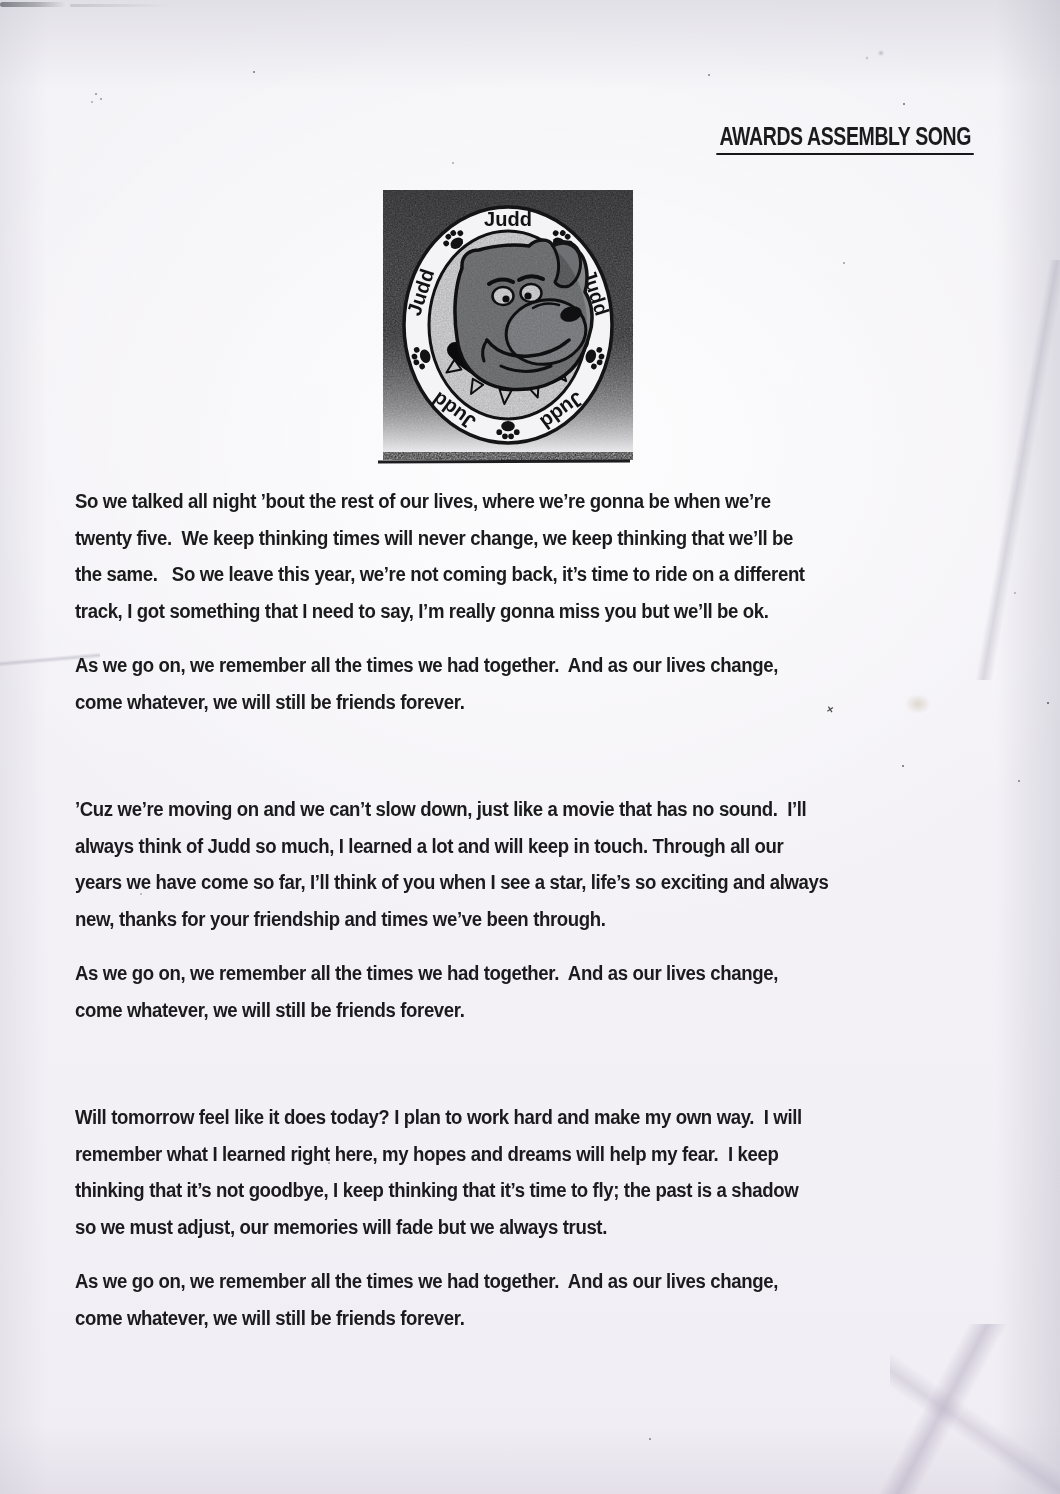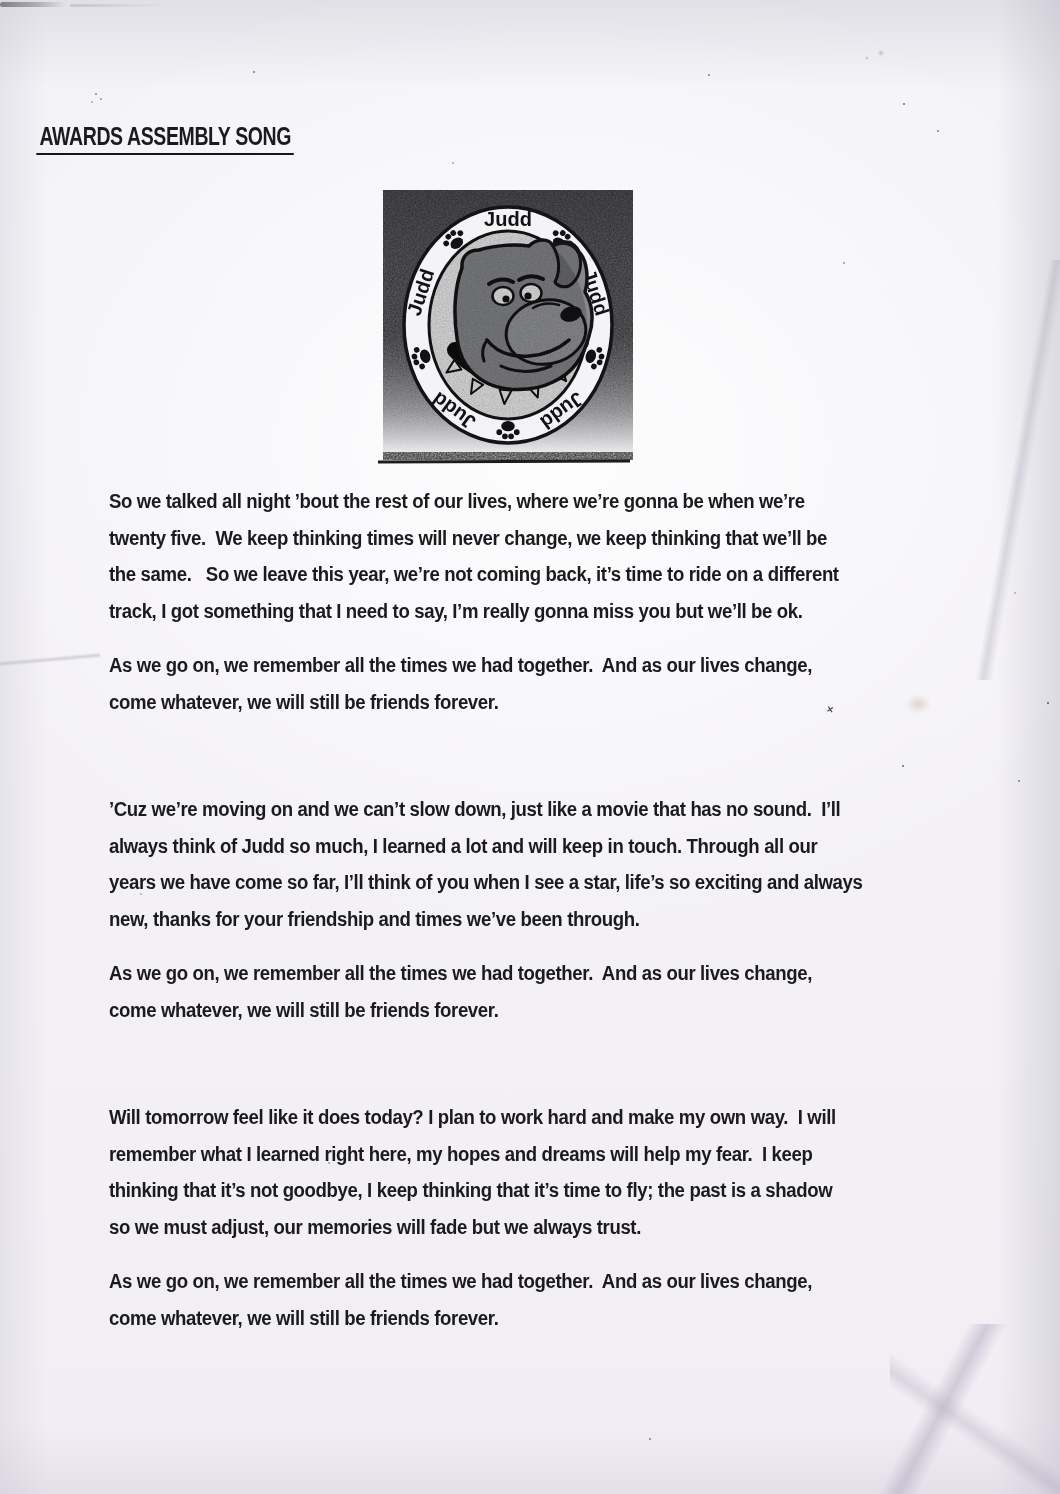--- a/index.html
+++ b/index.html
@@ -40,33 +40,33 @@
       708px 74px 0 0 rgba(50,50,58,.6), 866px 57px 1px 0 rgba(110,110,120,.5),
       880px 52px 2px 1px rgba(120,120,130,.4), 903px 103px 0 0 rgba(45,45,52,.7),
       937px 130px 0 0 rgba(45,45,52,.6), 843px 262px 0 0 rgba(60,60,68,.5),
       452px 162px 0 0 rgba(70,70,78,.45), 1047px 702px 0 0 rgba(40,40,48,.75),
       902px 765px 0 0 rgba(40,40,48,.7), 1018px 780px 0 0 rgba(50,50,58,.6),
       140px 893px 0 0 rgba(70,70,78,.4), 328px 1162px 0 0 rgba(60,60,68,.45),
       649px 1438px 0 0 rgba(55,55,64,.6), 1014px 592px 0 0 rgba(70,70,80,.4);}
   .xmark{position:absolute;left:827px;top:703px;font-size:11px;font-weight:bold;color:#4b4b52;
     transform:rotate(12deg);}
   
-  .titleblock{position:absolute;left:0;top:121px;width:1010px;text-align:left;}
+  .titleblock{position:absolute;left:0;top:121px;width:1010px;text-align:right;}
   .title-line{line-height:30px;}
   .title-text{display:inline-block;transform:scaleX(.78);transform-origin:50% 50%;
     font-size:25px;font-weight:bold;letter-spacing:-.5px;
     border-bottom:2.5px solid #17171a;padding:0 4px 2px 4px;}
   .subtitle-text{display:inline-block;transform:scaleX(.85);transform-origin:50% 50%;
     font-size:22.5px;font-weight:bold;letter-spacing:-.3px;margin-top:4px;line-height:28px;}
   
   .logo{position:absolute;left:383px;top:190px;width:250px;height:270px;}
   .divider{position:absolute;left:378px;top:460px;width:252px;height:2.5px;background:#1c1c1f;
     transform:rotate(-.2deg);}
   
-  .lyrics{position:absolute;left:109px;top:483px;width:920px;
+  .lyrics{position:absolute;left:75px;top:483px;width:920px;
     font-size:20px;font-weight:bold;letter-spacing:-.4px;color:#1b1b1e;}
   .para{margin:0 0 18px 0;}
   .blank{height:53px;}
   .line{white-space:pre;line-height:36.5px;height:36.5px;
     transform:scaleX(.93);transform-origin:0 50%;}
   
   .ringword{font-family:"Liberation Sans",sans-serif;font-weight:bold;font-size:20px;fill:#121214;}
 </style>
 </head>
 <body>

